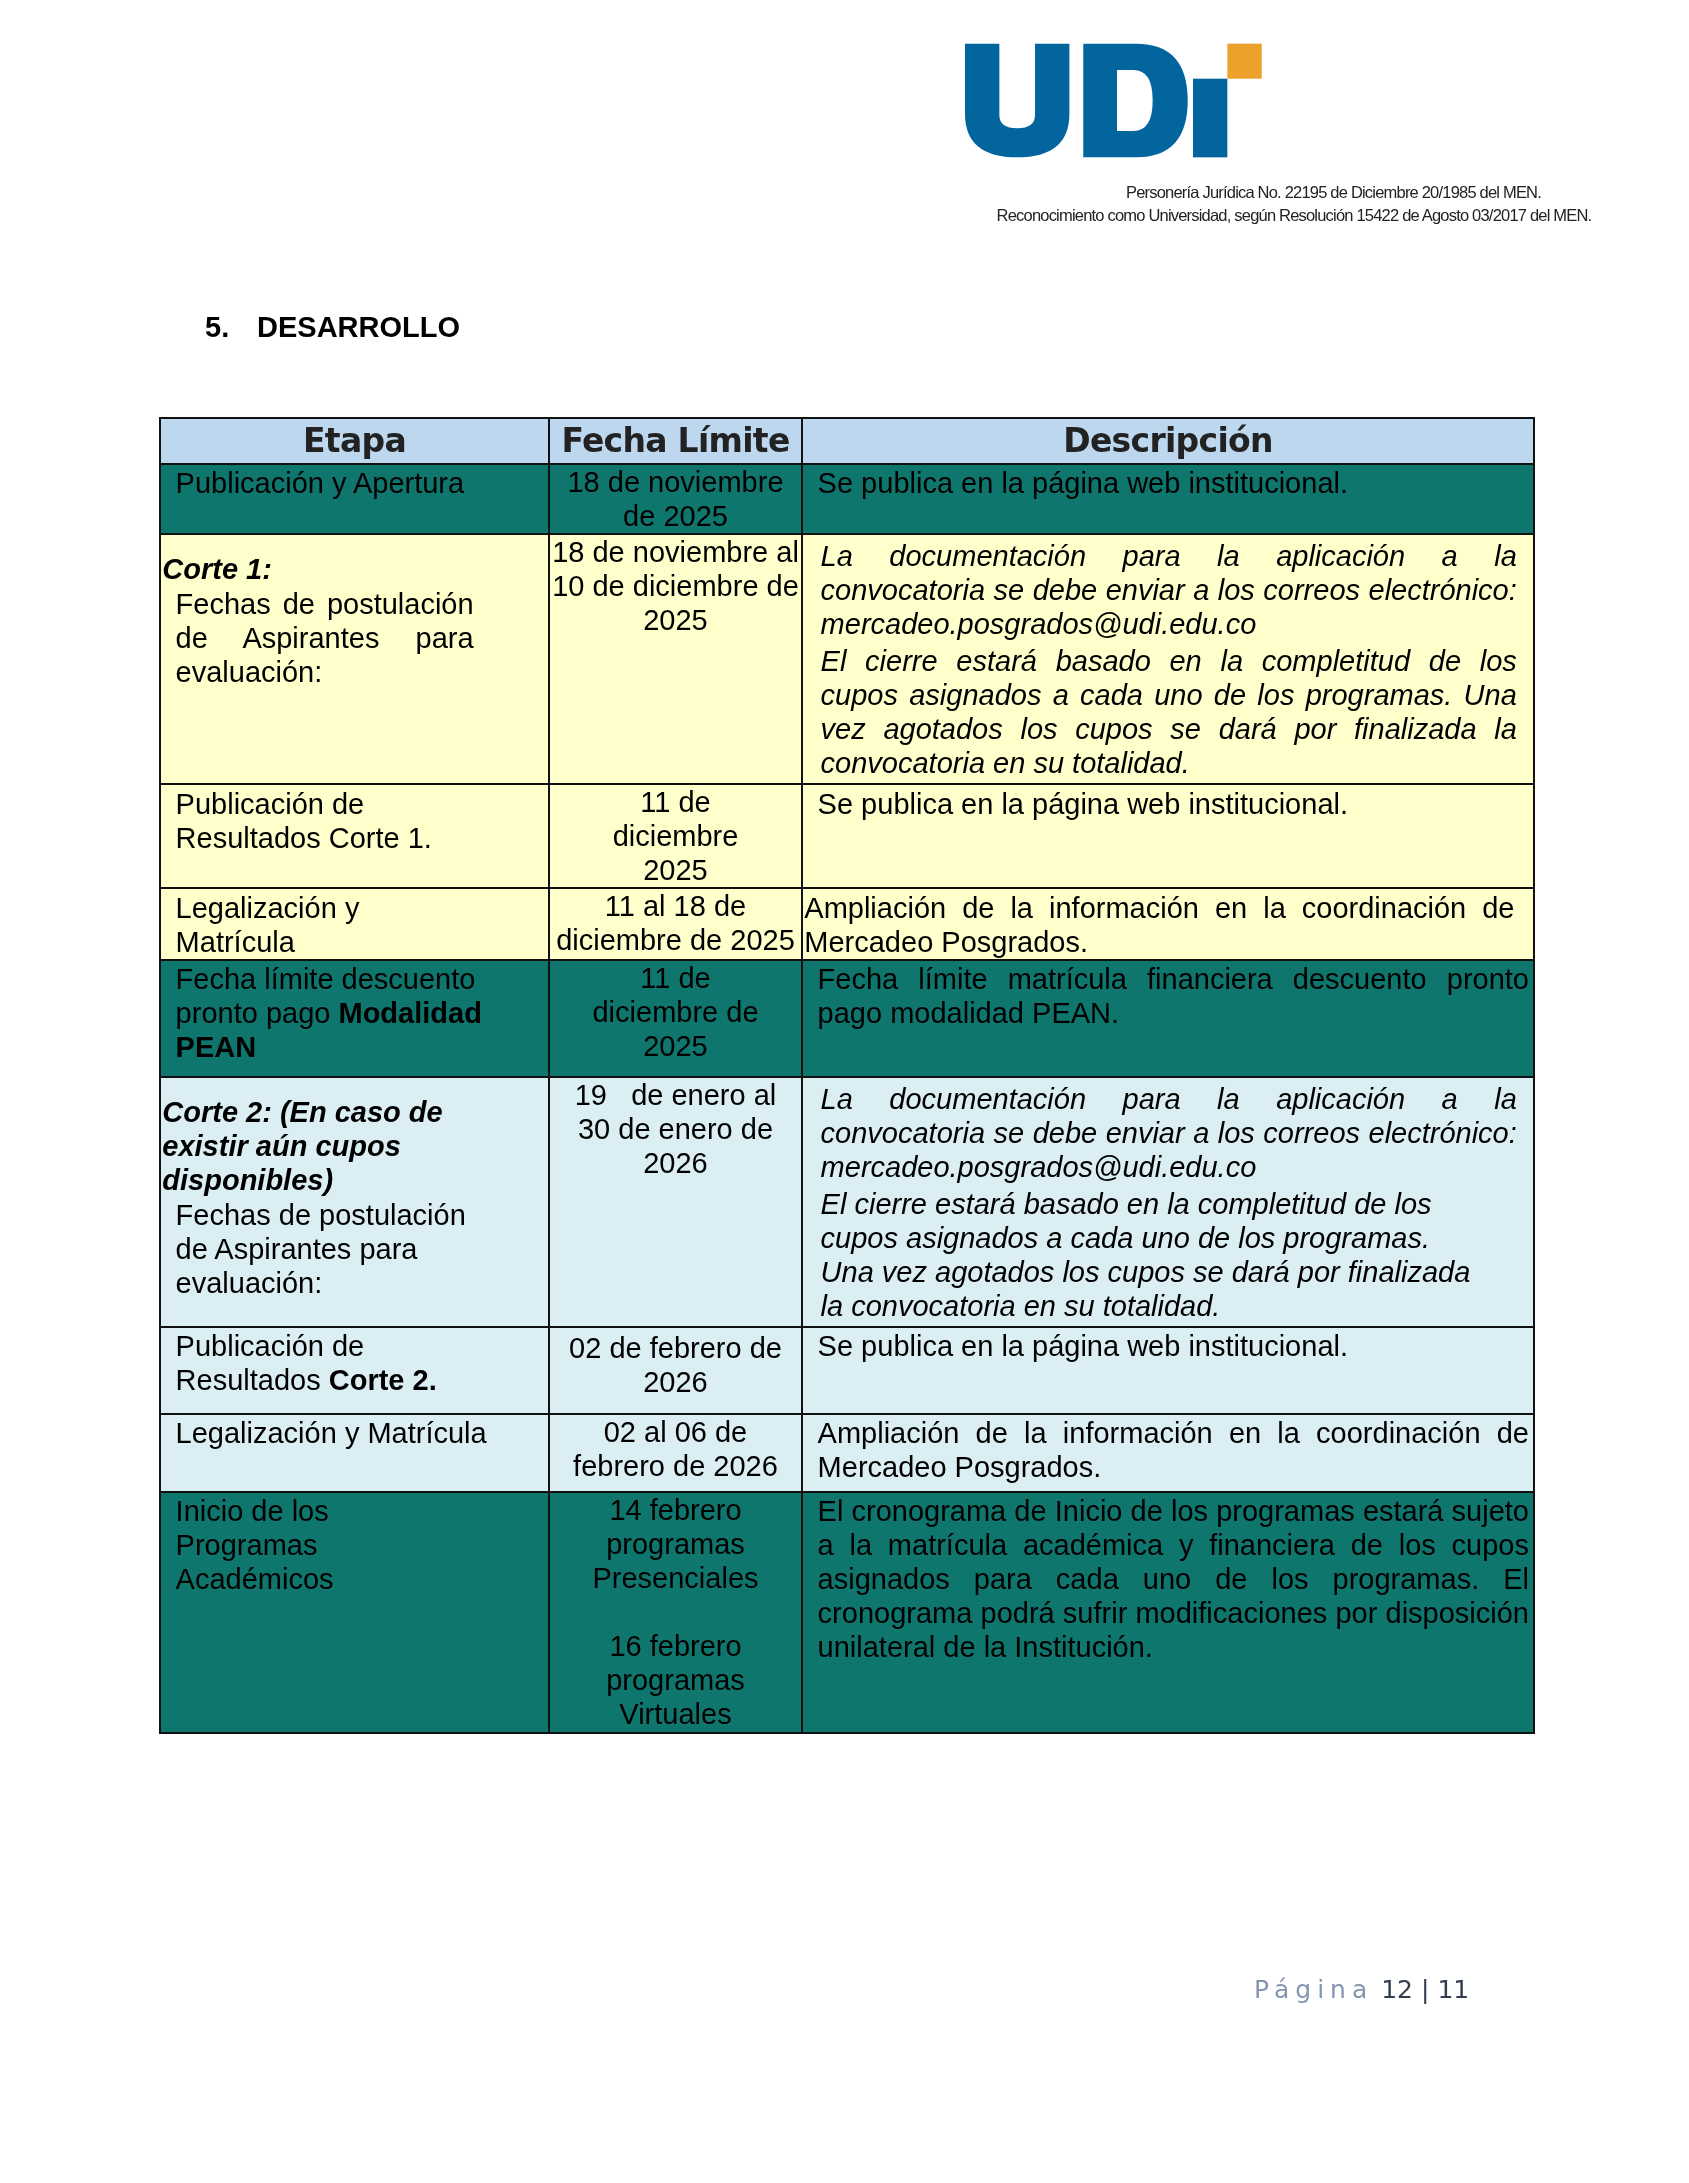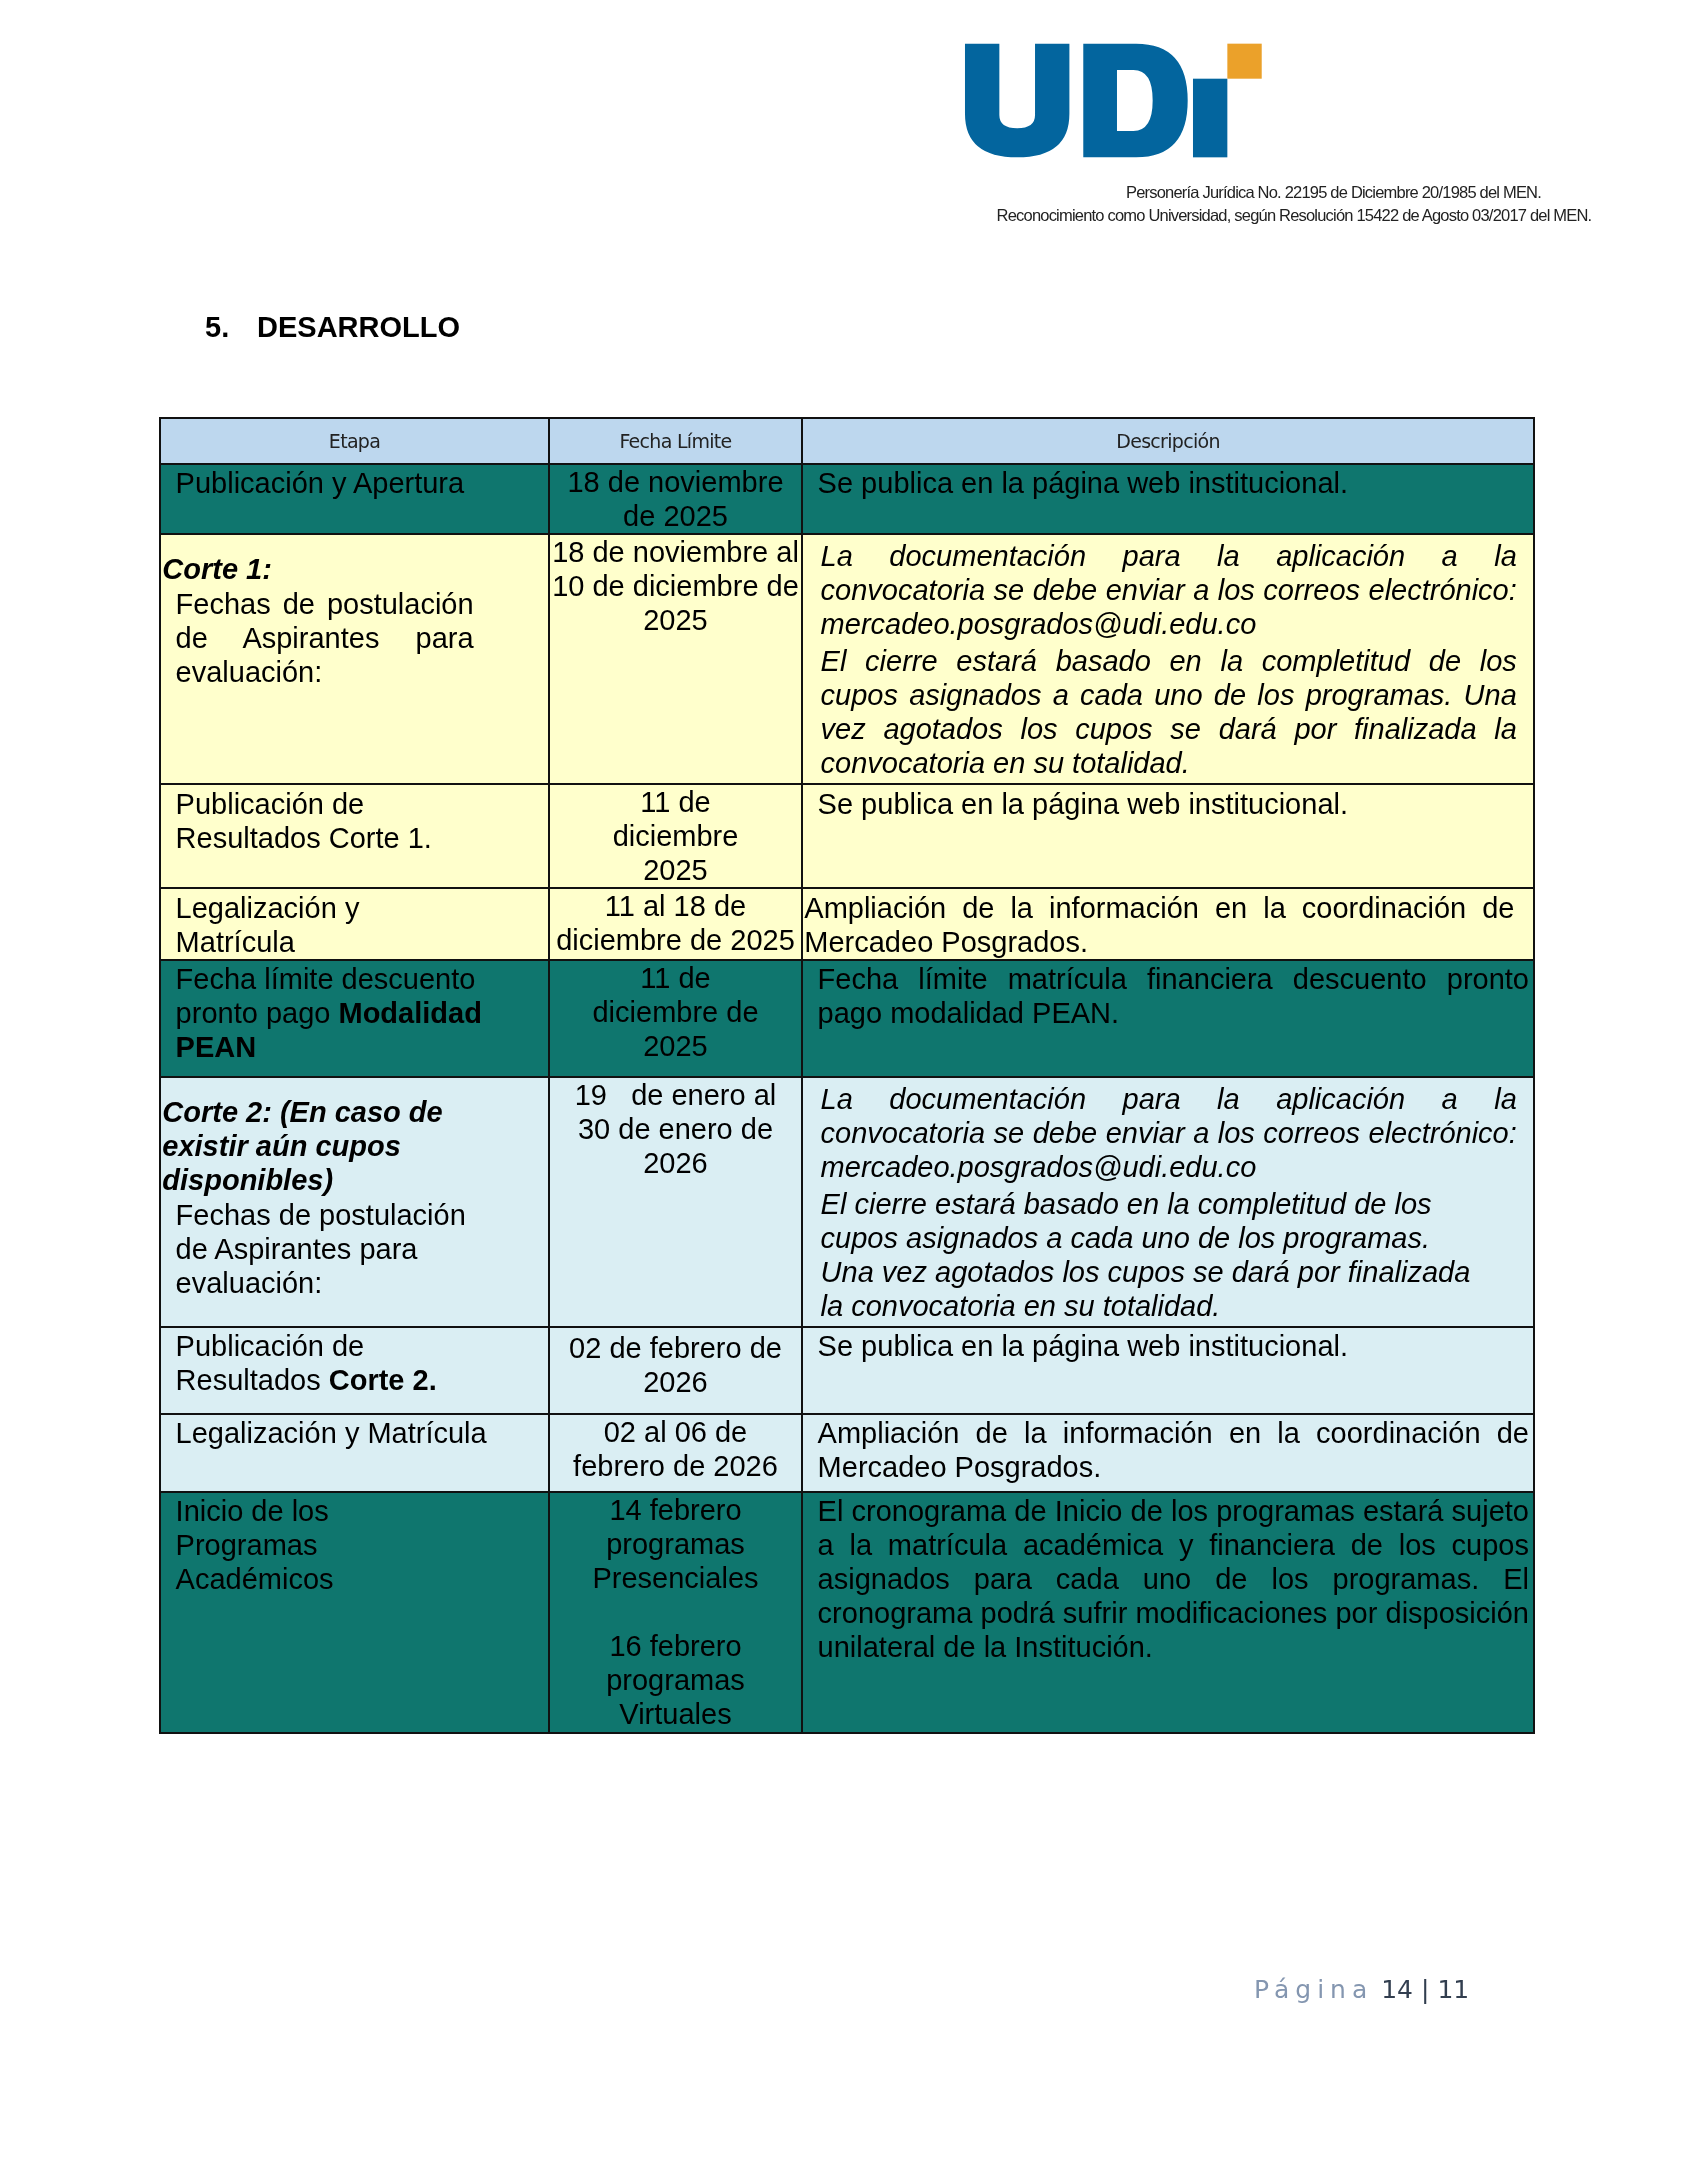--- a/index.html
+++ b/index.html
@@ -21,22 +21,22 @@
   .section-title { position: absolute; left: 205px; top: 311px; font-weight: bold; font-size: 29px; }
   .section-title .num { display: inline-block; width: 52px; }
 
   
   table.crono { position: absolute; left: 159px; top: 417px; width: 1375px;
                 border-collapse: collapse; table-layout: fixed; font-size: 29px; line-height: 34px; }
   table.crono col.c1 { width: 389px; }
   table.crono col.c2 { width: 253px; }
   table.crono col.c3 { width: 732px; }
   table.crono th, table.crono td { border: 2px solid #111; vertical-align: top; padding: 0; }
-  table.crono th { background: #BDD7EE; font-family: "DejaVu Sans", sans-serif; font-weight: normal;
-                   font-size: 19px; height: 44px; vertical-align: middle; color: #222; letter-spacing: -0.7px; }
+  table.crono th { background: #BDD7EE; font-family: "DejaVu Sans", sans-serif; font-weight: bold;
+                   font-size: 33px; height: 44px; vertical-align: middle; color: #222; letter-spacing: -0.7px; }
   table.crono tr.white td { background: #0f766e; }
   table.crono tr.yellow td { background: #FFFFCC; }
   table.crono tr.blue td { background: #DAEEF3; }
 
   td .etapa { padding: 1.3px 13.2px 0 14.6px; }
   td .etapa.justify { text-align: justify; text-align-last: left; }
   td .etapa-bold { font-weight: bold; padding-left: 1.3px; padding-right: 15px; font-style: italic; }
   td .fecha { text-align: center; padding: 0 1.3px; }
   td .desc { padding: 1.3px 13.2px 0 14.6px; text-align: justify; }
   td .desc.left { text-align: left; }
@@ -216,17 +216,17 @@
       </td>
       <td>
           <div class="desc" style="padding-right:4px">El cronograma de Inicio de los programas estará sujeto a la matrícula académica y financiera de los cupos asignados para cada uno de los programas. El cronograma podrá sufrir modificaciones por disposición unilateral de la Institución.</div>
         </td>
     </tr>
   </tbody>
 </table>
 
 <div class="footer">
   <span class="word">Página</span>
-  <span class="num">14</span>
+  <span class="num">12</span>
   <span class="num">|</span>
   <span class="num">11</span>
 </div>
 
 
 </body></html>

